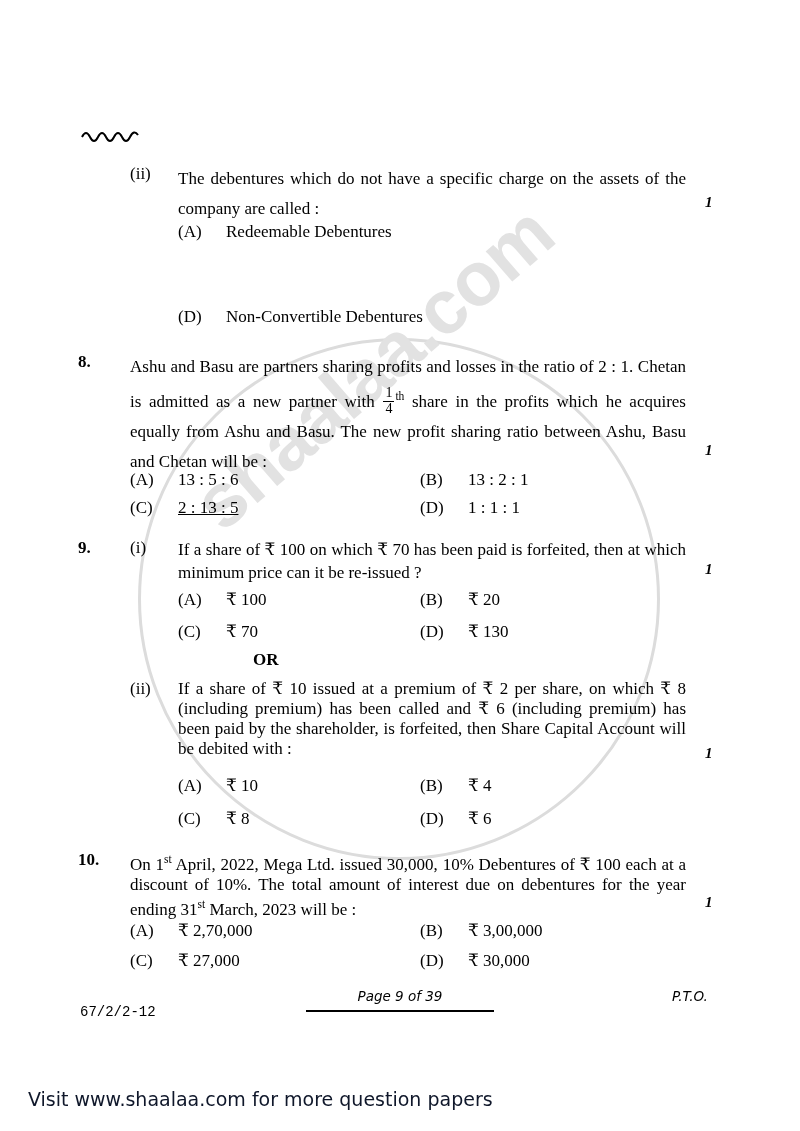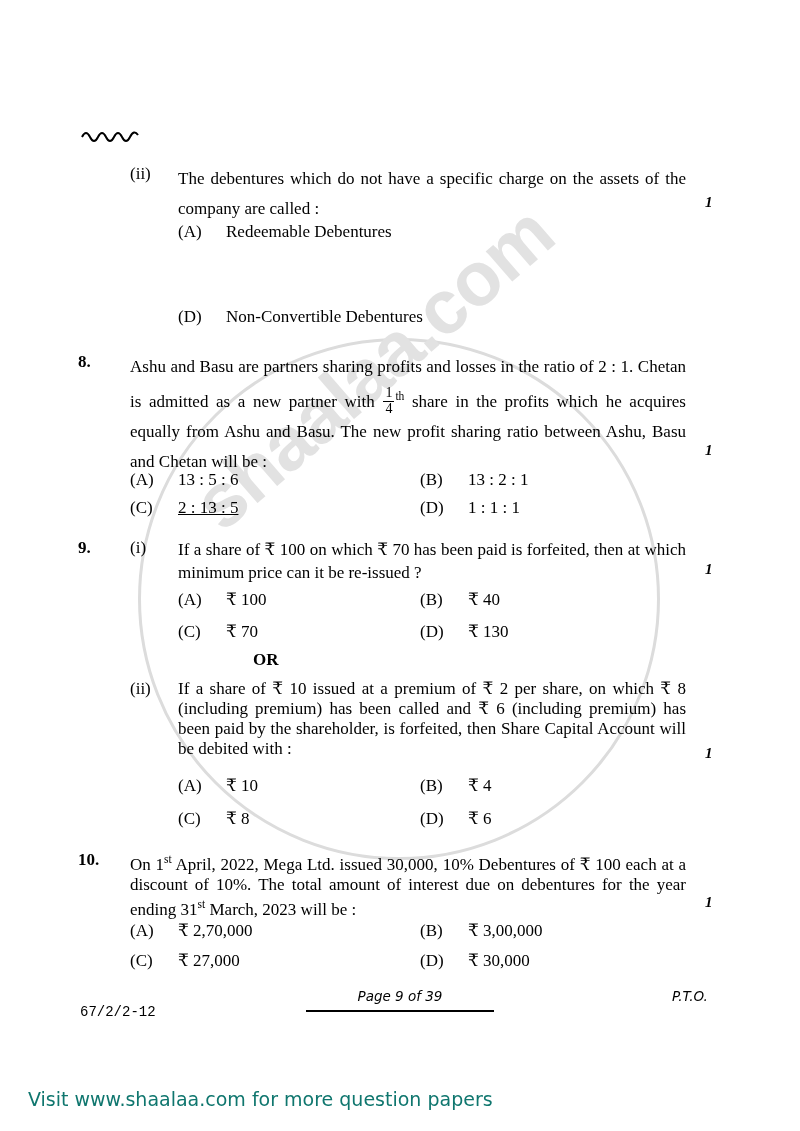--- a/index.html
+++ b/index.html
@@ -171,21 +171,21 @@
     font-style: italic;
     font-size: 13.5px;
   }
 
   .bottom-note {
     position: absolute;
     left: 28px;
     top: 1088px;
     font-family: "DejaVu Sans", "Liberation Sans", sans-serif;
     font-size: 19px;
-    color: #0f766e;
+    color: #0f172a;
   }
 </style>
 </head>
 <body>
 
 <div id="page">
 
   <div class="watermark-circle"></div>
   <div class="watermark-text">shaalaa.com</div>
 
@@ -235,21 +235,21 @@
     <div class="qrow" style="top:538px;">
       <div class="qnum">9.</div>
       <div class="rnum" style="left:130px;">(i)</div>
       <div class="qbody medium" style="left:178px; width:508px;">If a share of ₹ 100 on which ₹ 70 has been paid is forfeited, then at which minimum price can it be re-issued ?</div>
       <div class="marks" style="top:23px;">1</div>
     </div>
     <div class="opt" style="left:178px; top:589px;">
       <span class="lbl">(A)</span><span>₹ 100</span>
     </div>
     <div class="opt" style="left:420px; top:589px;">
-      <span class="lbl">(B)</span><span>₹ 40</span>
+      <span class="lbl">(B)</span><span>₹ 20</span>
     </div>
     <div class="opt" style="left:178px; top:621px;">
       <span class="lbl">(C)</span><span>₹ 70</span>
     </div>
     <div class="opt" style="left:420px; top:621px;">
       <span class="lbl">(D)</span><span>₹ 130</span>
     </div>
 
     <div class="orword" style="left:253px; top:650px;">OR</div>
 

